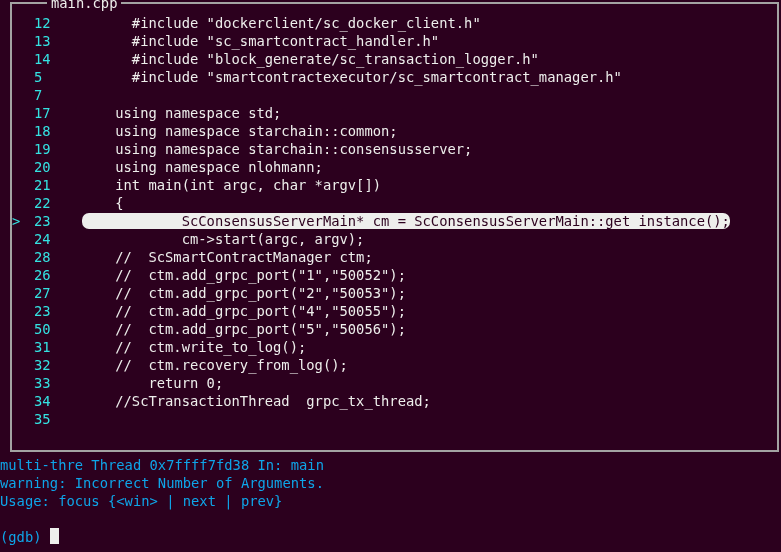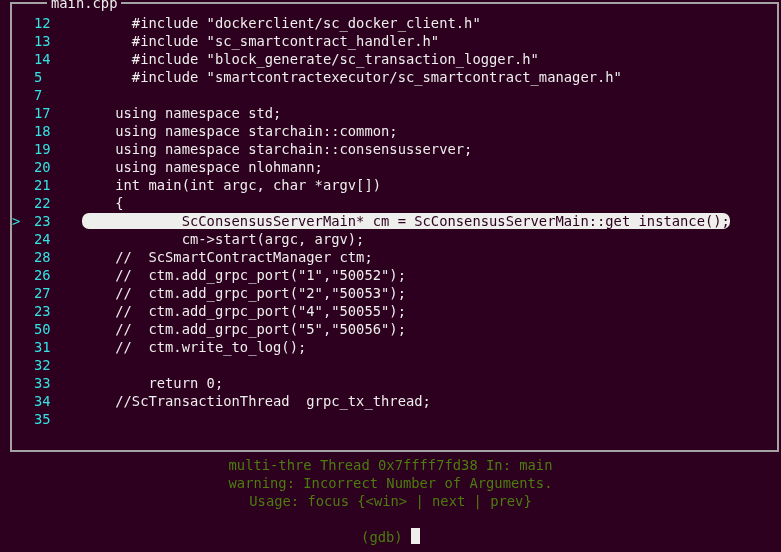--- a/index.html
+++ b/index.html
@@ -71,22 +71,21 @@
   .terminal-area {
     position: absolute;
     left: 0; right: 0; bottom: 0;
     height: 98px;
     padding-top: 2px;
     white-space: pre;
   }
   .term-line {
     height: 18px;
     padding-left: 0;
-    color: #4d7c0f;
-    text-align: center;
+    color: #0ea5e9;
   }
   .cursor {
     display: inline-block;
     width: 9px;
     height: 16px;
     background: #eeeeec;
     vertical-align: text-bottom;
     margin-bottom: 1px;
   }
 </style>
@@ -108,20 +107,20 @@
       <div class="code-line"><span class="gutter">  </span><span class="lineno">21</span><span class="code-text">    int main(int argc, char *argv[])</span></div>
       <div class="code-line"><span class="gutter">  </span><span class="lineno">22</span><span class="code-text">    {</span></div>
       <div class="code-line current-line"><span class="gutter">&gt; </span><span class="lineno">23</span><span class="code-text"><span class="highlight">            ScConsensusServerMain* cm = ScConsensusServerMain::get_instance();</span></span></div>
       <div class="code-line"><span class="gutter">  </span><span class="lineno">24</span><span class="code-text">            cm-&gt;start(argc, argv);</span></div>
       <div class="code-line"><span class="gutter">  </span><span class="lineno">28</span><span class="code-text">    //  ScSmartContractManager ctm;</span></div>
       <div class="code-line"><span class="gutter">  </span><span class="lineno">26</span><span class="code-text">    //  ctm.add_grpc_port("1","50052");</span></div>
       <div class="code-line"><span class="gutter">  </span><span class="lineno">27</span><span class="code-text">    //  ctm.add_grpc_port("2","50053");</span></div>
       <div class="code-line"><span class="gutter">  </span><span class="lineno">23</span><span class="code-text">    //  ctm.add_grpc_port("4","50055");</span></div>
       <div class="code-line"><span class="gutter">  </span><span class="lineno">50</span><span class="code-text">    //  ctm.add_grpc_port("5","50056");</span></div>
       <div class="code-line"><span class="gutter">  </span><span class="lineno">31</span><span class="code-text">    //  ctm.write_to_log();</span></div>
-      <div class="code-line"><span class="gutter">  </span><span class="lineno">32</span></div>
+      <div class="code-line"><span class="gutter">  </span><span class="lineno">32</span><span class="code-text">    //  ctm.recovery_from_log();</span></div>
       <div class="code-line"><span class="gutter">  </span><span class="lineno">33</span><span class="code-text">        return 0;</span></div>
       <div class="code-line"><span class="gutter">  </span><span class="lineno">34</span><span class="code-text">    //ScTransactionThread  grpc_tx_thread;</span></div>
       <div class="code-line"><span class="gutter">  </span><span class="lineno">35</span><span class="code-text"></span></div>
     </div>
 </div>
 
 <div class="terminal-area" id="terminal-area"><div class="term-line">multi-thre Thread 0x7ffff7fd38 In: main</div><div class="term-line">warning: Incorrect Number of Arguments.</div><div class="term-line">Usage: focus {&lt;win&gt; | next | prev}</div><div class="term-line"></div><div class="term-line">(gdb) <span class="cursor"></span></div></div>
 
 </body></html>

